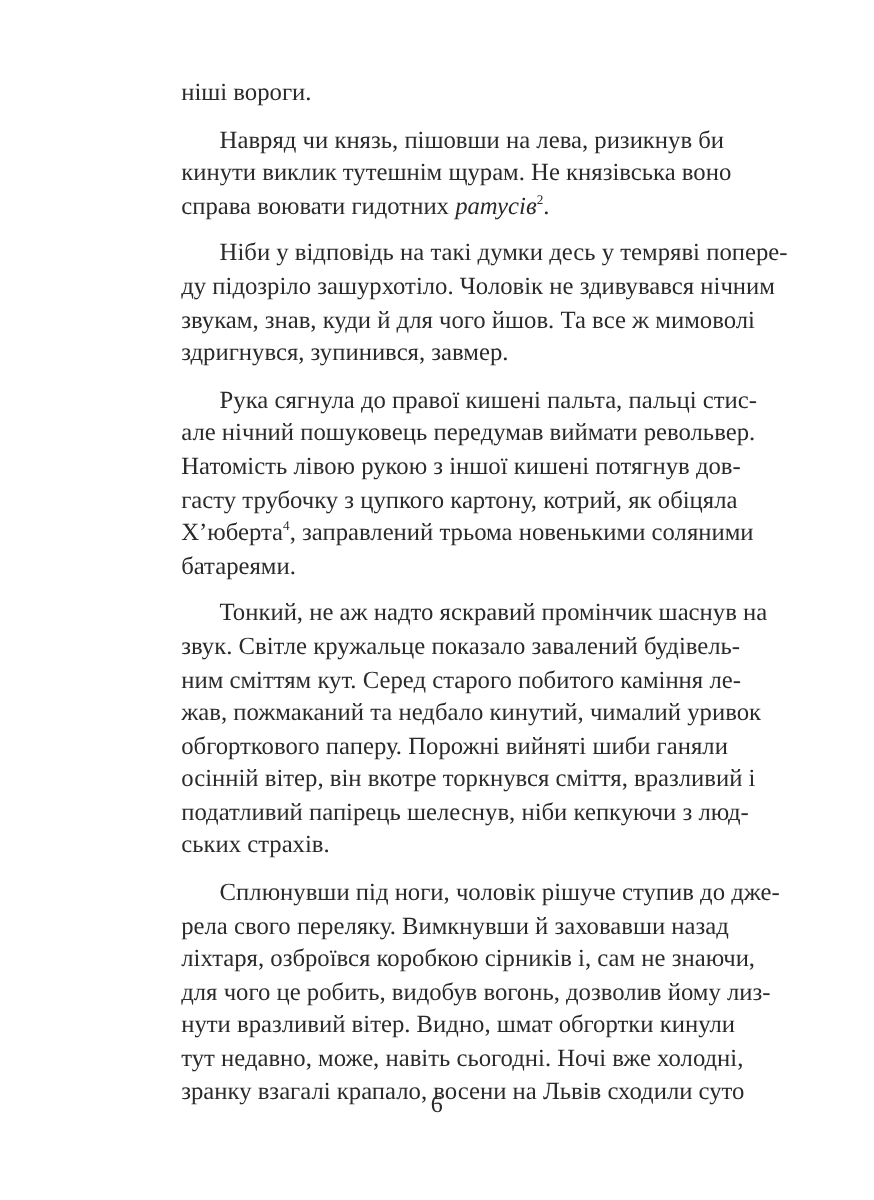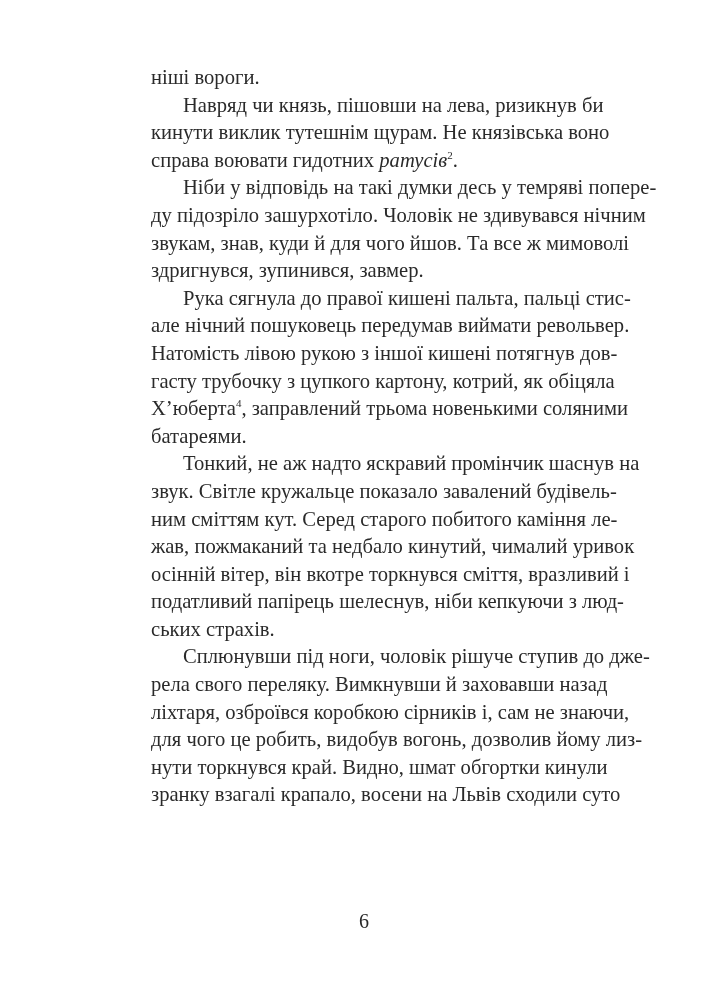--- a/index.html
+++ b/index.html
@@ -28,20 +28,21 @@
       white-space: nowrap;
       text-align: justify;
       text-align-last: justify;
       height: 27.6px;
     }
     .line.last {
       text-align-last: left;
     }
     .line.indent {
       padding-left: 32px;
+      margin-top: 12px;
     }
     .it { font-style: italic; }
     sup {
       font-size: 11px;
       vertical-align: 8px;
       line-height: 0;
     }
     .page-number {
       position: absolute;
       left: 0;
@@ -72,25 +73,27 @@
   <span class="line">але нічний пошуковець передумав виймати револьвер.</span>
   <span class="line">Натомість лівою рукою з іншої кишені потягнув дов-</span>
   <span class="line">гасту трубочку з цупкого картону, котрий, як обіцяла</span>
   <span class="line"><span>Х’юберта</span><sup>4</sup><span>, заправлений трьома новенькими соляними</span></span>
   <span class="line last">батареями.</span>
 
   <span class="line indent">Тонкий, не аж надто яскравий промінчик шаснув на</span>
   <span class="line">звук. Світле кружальце показало завалений будівель-</span>
   <span class="line">ним сміттям кут. Серед старого побитого каміння ле-</span>
   <span class="line">жав, пожмаканий та недбало кинутий, чималий уривок</span>
+  <span class="line">обгорткового паперу. Порожні вийняті шиби ганяли</span>
   <span class="line">осінній вітер, він вкотре торкнувся сміття, вразливий і</span>
   <span class="line">податливий папірець шелеснув, ніби кепкуючи з люд-</span>
   <span class="line last">ських страхів.</span>
 
   <span class="line indent">Сплюнувши під ноги, чоловік рішуче ступив до дже-</span>
   <span class="line">рела свого переляку. Вимкнувши й заховавши назад</span>
   <span class="line">ліхтаря, озброївся коробкою сірників і, сам не знаючи,</span>
   <span class="line">для чого це робить, видобув вогонь, дозволив йому лиз-</span>
-  <span class="line">нути торкнувся край. Видно, шмат обгортки кинули</span>
+  <span class="line">нути вразливий вітер. Видно, шмат обгортки кинули</span>
+  <span class="line">тут недавно, може, навіть сьогодні. Ночі вже холодні,</span>
   <span class="line">зранку взагалі крапало, восени на Львів сходили суто</span>
 </div>
 
 <div class="page-number">6</div>
 
 </body></html>

